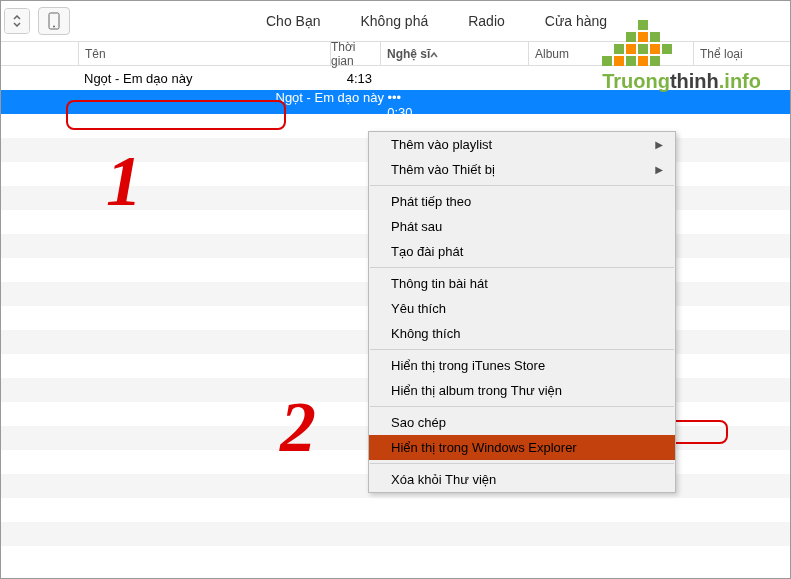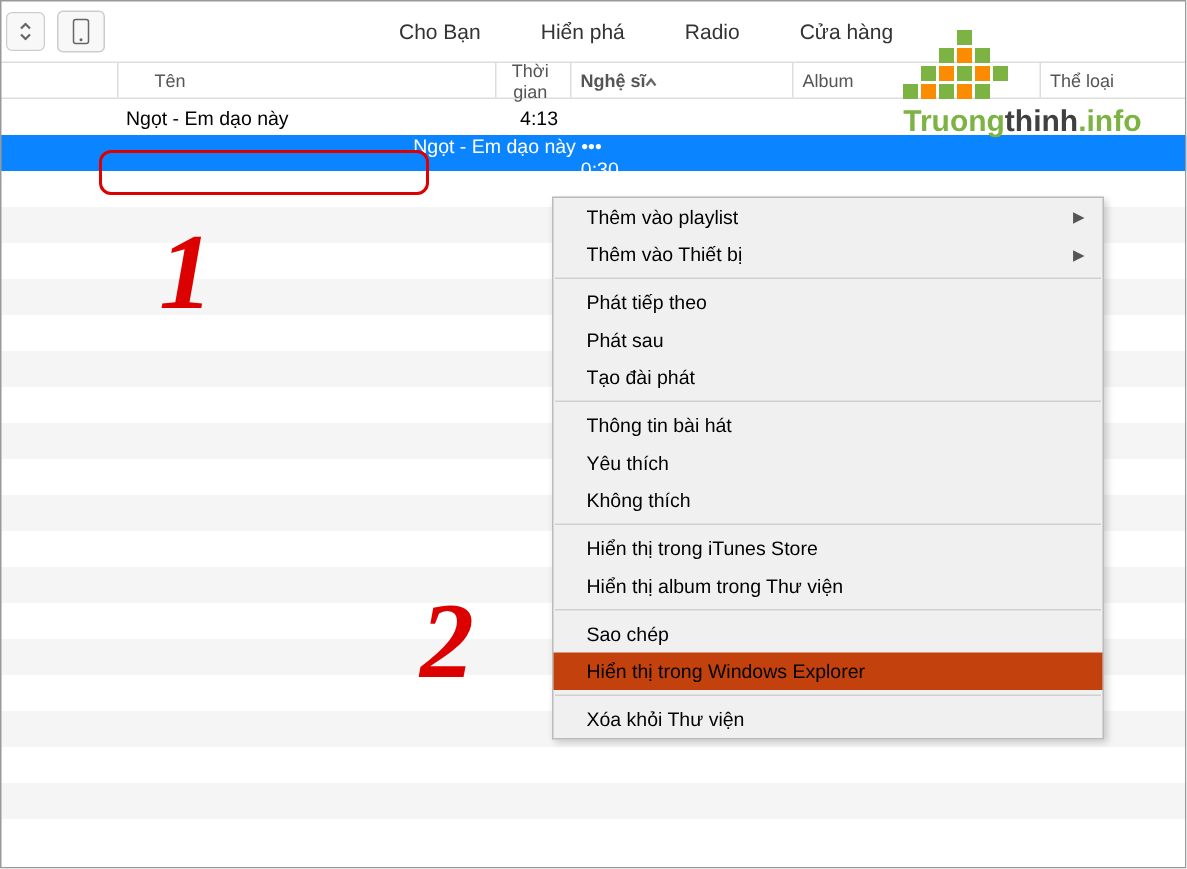--- a/index.html
+++ b/index.html
@@ -11,40 +11,40 @@
     .tool-btn:first-child { border-top-left-radius: 3px; border-bottom-left-radius: 3px; }
     .tool-btn:last-child { border-top-right-radius: 3px; border-bottom-right-radius: 3px; }
     .device-btn { width: 32px; height: 28px; border: 1px solid #ccc; border-radius: 4px; display: flex; align-items: center; justify-content: center; background: #f8f8f8; }
     
     .nav-tabs { display: flex; margin-left: 180px; gap: 8px; }
     .nav-tab { padding: 6px 16px; font-size: 14px; color: #333; border-radius: 6px; cursor: pointer; }
     .nav-tab.active { background: #0a84ff; color: #fff; }
     
     .table-header { display: flex; height: 24px; border-bottom: 1px solid #ddd; font-size: 12px; color: #555; align-items: center; }
     .th-blank { width: 78px; }
-    .th-name { width: 252px; padding-left: 24px; }
-    .th-time { width: 50px; text-align: center; padding-right: 4px; }
+    .th-name { width: 252px; padding-left: 6px; }
+    .th-time { width: 50px; text-align: left; padding-right: 4px; }
     .th-artist { width: 148px; padding-left: 6px; font-weight: bold; display: flex; align-items: center; padding-right: 6px; }
     .th-album { width: 165px; padding-left: 6px; }
     .th-genre { flex: 1; padding-left: 6px; }
     .th-sep { border-left: 1px solid #ddd; height: 100%; display: flex; align-items: center; }
     
     .table-body { position: relative; }
     .row { display: flex; height: 24px; font-size: 13px; align-items: center; }
     .row.stripe { background: #f5f5f5; }
     .row.selected { background: #0a84ff; color: #fff; flex-direction: column; }
     .cell-blank { width: 78px; }
     .cell-name { width: 252px; padding-left: 6px; }
     .cell-time { width: 50px; text-align: right; padding-right: 8px; }
     .cell-rest { flex: 1; }
     
     .annot-box { position: absolute; border: 2px solid #d00; border-radius: 8px; pointer-events: none; }
     .annot-num { position: absolute; color: #d00; font-weight: bold; font-size: 72px; font-family: Georgia, serif; font-style: italic; pointer-events: none; }
     
-    .ctx-menu { position: absolute; left: 368px; top: 131px; width: 368px; background: #f0f0f0; border: 1px solid #bbb; box-shadow: 2px 2px 5px rgba(0,0,0,0.2); font-size: 13px; z-index: 10; }
+    .ctx-menu { position: absolute; left: 368px; top: 131px; width: 308px; background: #f0f0f0; border: 1px solid #bbb; box-shadow: 2px 2px 5px rgba(0,0,0,0.2); font-size: 13px; z-index: 10; }
     .ctx-item { height: 25px; display: flex; align-items: center; padding: 0 28px 0 22px; position: relative; }
     .ctx-item.hl { background: #c2410c; }
     .ctx-sep { height: 1px; background: #d0d0d0; margin: 3px 1px; }
     .ctx-arrow { position: absolute; right: 12px; font-size: 10px; color: #555; }
     
     .watermark { position: absolute; right: 30px; top: 20px; z-index: 5; pointer-events: none; }
     .wm-sq { width: 10px; height: 10px; }
     .wm-g { background: #7cb342; }
     .wm-o { background: #fb8c00; }
     .wm-text { font-size: 20px; font-weight: bold; margin-top: 4px; }
@@ -65,21 +65,21 @@
     </div>
   </div>
   <div class="device-btn">
     <svg width="12" height="18" viewBox="0 0 12 18">
         <rect x="1" y="1" width="10" height="16" rx="1.5" stroke="#666" fill="none"></rect>
         <circle cx="6" cy="14.5" r="1" fill="#666"></circle>
       </svg>
   </div>
   <div class="nav-tabs">
     <div class="nav-tab">Cho Bạn</div>
-    <div class="nav-tab">Hiển phá</div>
+    <div class="nav-tab">Không phá</div>
     <div class="nav-tab">Radio</div>
     <div class="nav-tab">Cửa hàng</div>
   </div>
 </div>
 
 <div class="table-header">
   <div class="th-blank"></div>
   <div class="th-name th-sep">Tên</div>
   <div class="th-time th-sep">Thời gian</div>
   <div class="th-artist th-sep">

